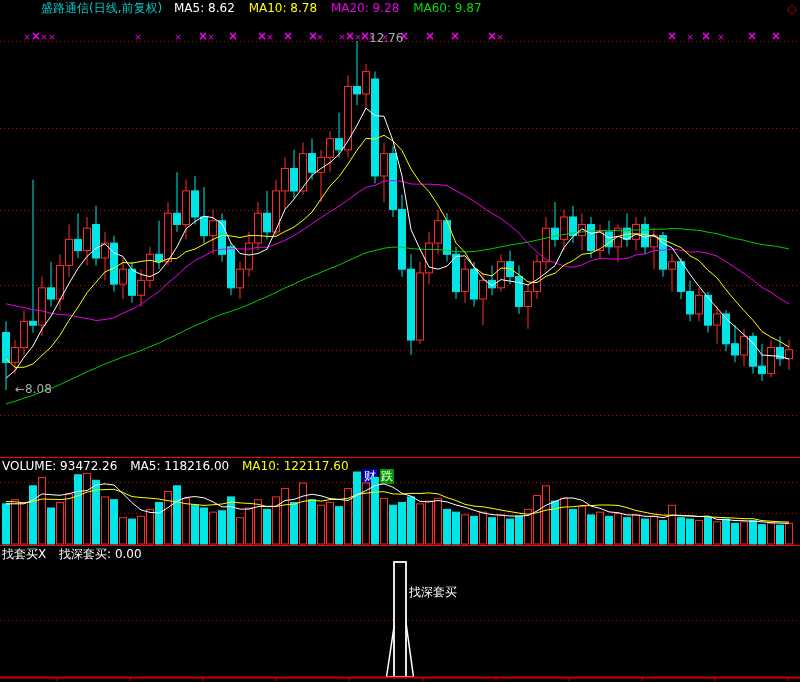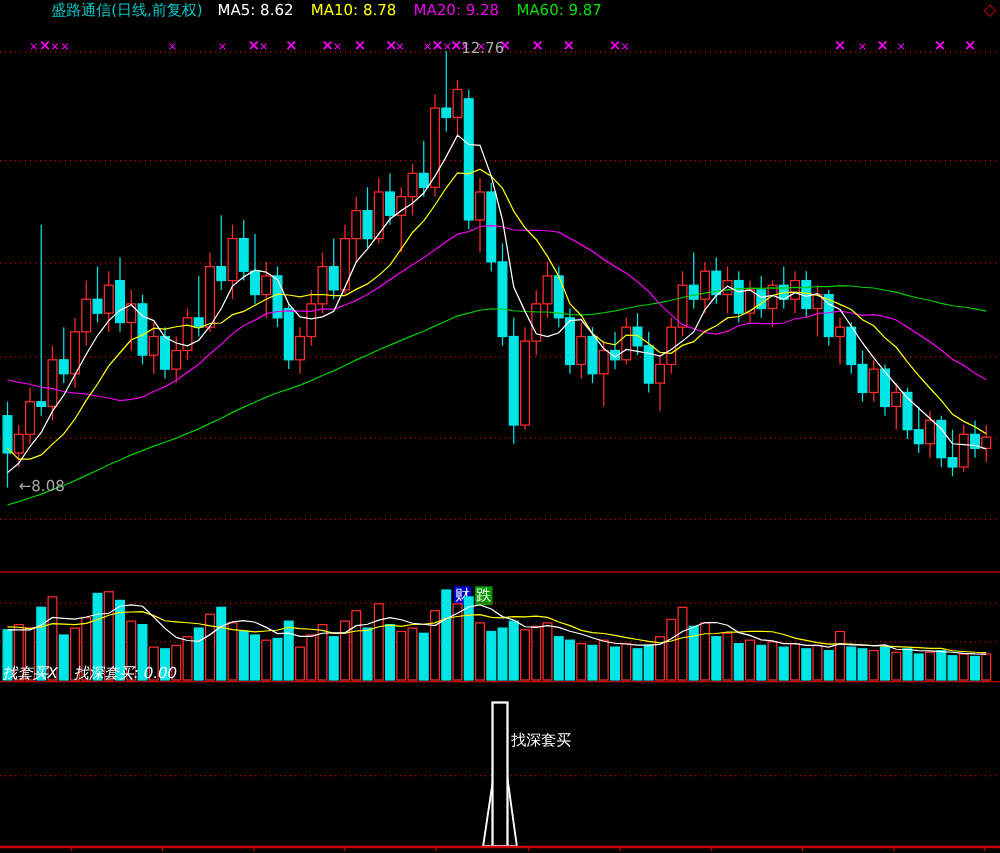--- a/index.html
+++ b/index.html
@@ -22,21 +22,21 @@
   .price-label{position:absolute;color:#aaaaaa;font-size:12px;line-height:13px;white-space:nowrap;}
   .lbl-peak{left:369px;top:32px;text-align:right;}
   .lbl-low{left:15px;top:383px;}
   .badges{position:absolute;left:363px;top:469px;white-space:nowrap;font-family:Liberation Serif, serif;}
   .badge{display:inline-block;width:14px;height:15px;line-height:15px;text-align:center;
          color:#fff;font-size:12px;margin-right:3px;}
   .badge-blue{background:#0000cc;}
   .badge-green{background:#009900;}
   .panel-header{position:absolute;left:2px;white-space:nowrap;line-height:14px;}
   .vol-header{top:459px;}
-  .ind-header{top:531px;font-style:italic;}
+  .ind-header{top:547px;}
   .w{color:#ffffff;} .y{color:#ffff00;}
   .hsep{margin-left:9px;}
 </style>
 </head>
 <body>
 
 <div class="screen">
 
   <div class="titlebar">
     <span class="t-stock">盛路通信(日线,前复权)</span>
@@ -276,20 +276,25 @@
     <span>12.76</span>
   </div>
   <div class="price-label lbl-low">
     <span>←</span><span>8.08</span>
   </div>
 
   <div class="badges">
     <span class="badge badge-blue">财</span><span class="badge badge-green">跌</span>
   </div>
 
+  <div class="panel-header vol-header">
+    <span class="w">VOLUME: 93472.26</span>
+    <span class="w hsep">MA5: 118216.00</span>
+    <span class="y hsep">MA10: 122117.60</span>
+  </div>
 
   <svg id="volume-svg" width="800" height="89">
       <line x1="0" y1="0.5" x2="800" y2="0.5" stroke="#ff0000" stroke-width="1"></line>
       <line x1="0" y1="25.5" x2="800" y2="25.5" stroke="#cc0000" stroke-width="1" stroke-dasharray="1 3"></line>
       <line x1="0" y1="56.5" x2="800" y2="56.5" stroke="#cc0000" stroke-width="1" stroke-dasharray="1 3"></line>
       <g>
         <rect x="2.5" y="46.84615384615385" width="7" height="40.15384615384615" fill="#00e5e5" stroke="#00e5e5" stroke-width="1"></rect>
         <rect x="11.5" y="42.69230769230769" width="7" height="44.30769230769231" fill="#000" stroke="#ff2a2a" stroke-width="1"></rect>
         <rect x="20.5" y="45.46153846153847" width="7" height="41.53846153846153" fill="#000" stroke="#ff2a2a" stroke-width="1"></rect>
         <rect x="29.5" y="28.846153846153847" width="7" height="58.15384615384615" fill="#00e5e5" stroke="#00e5e5" stroke-width="1"></rect>

